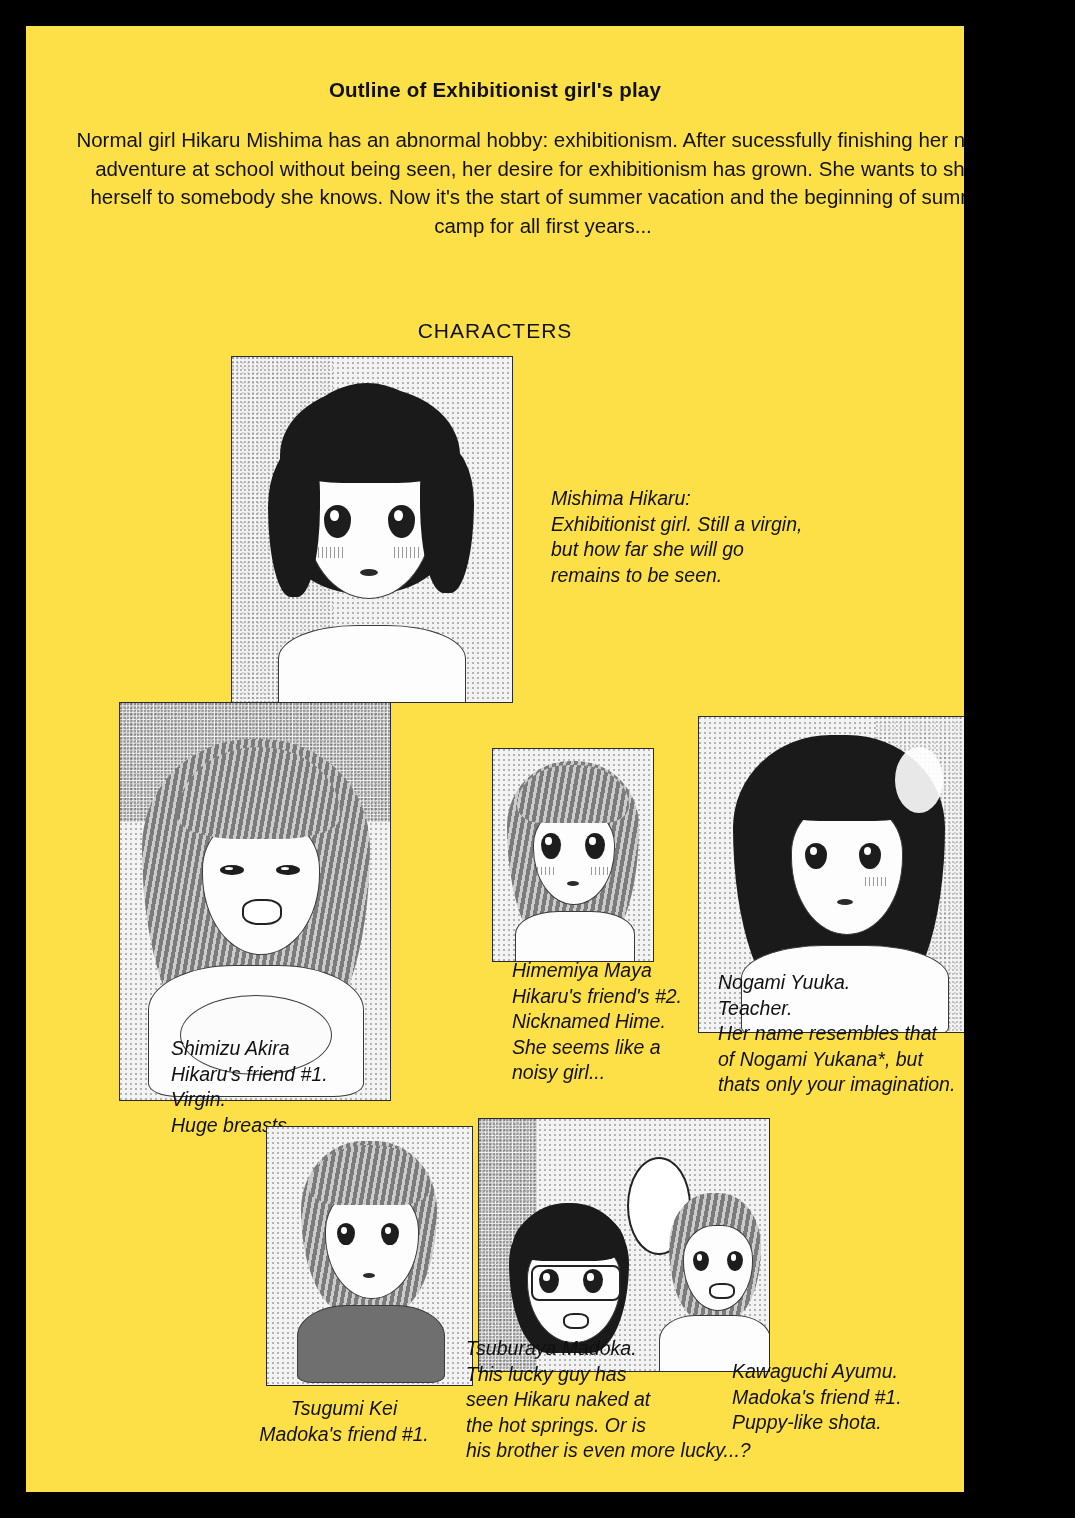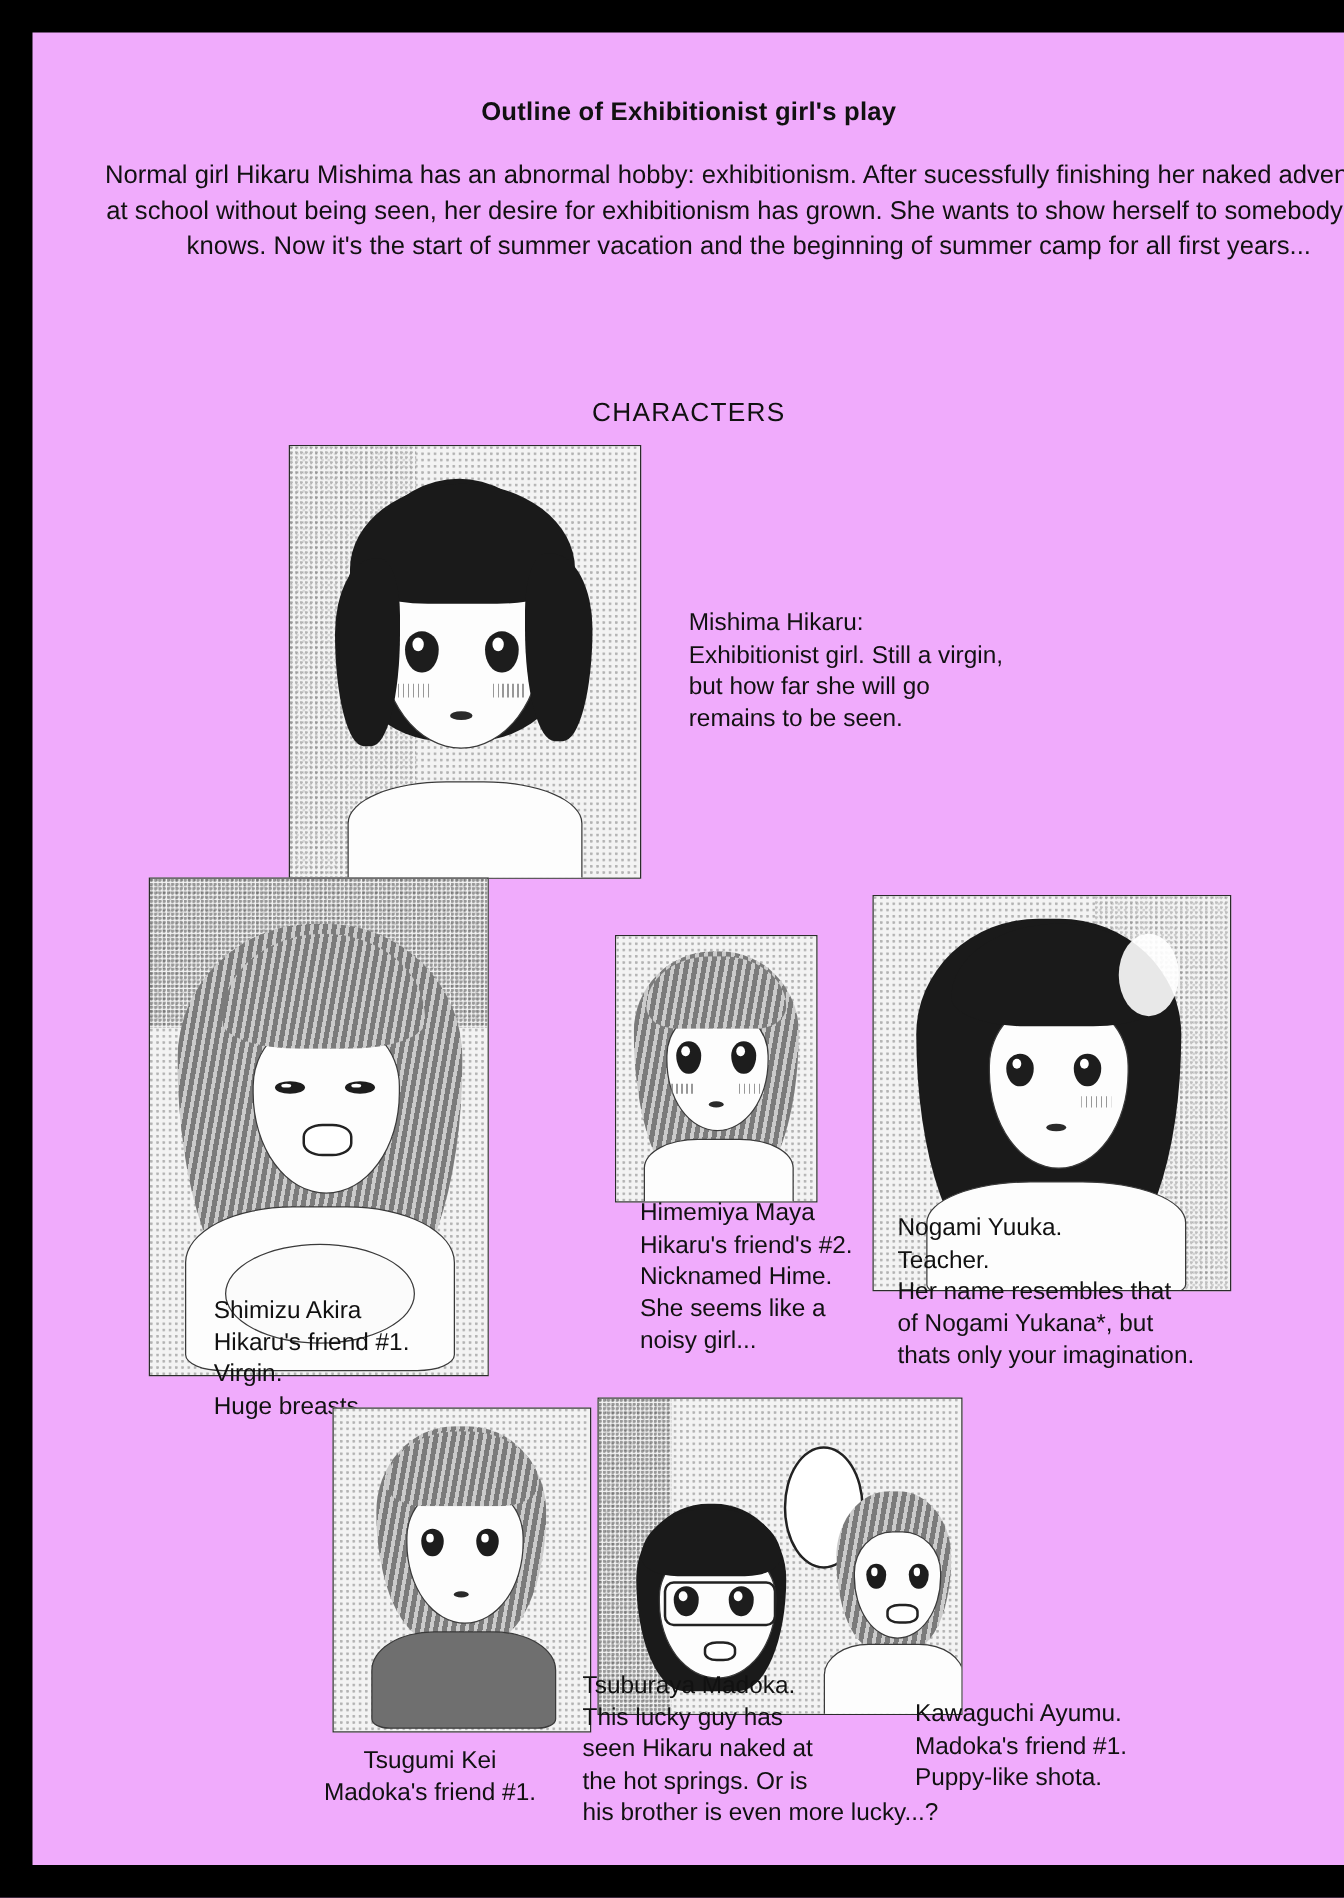--- a/index.html
+++ b/index.html
@@ -10,23 +10,23 @@
   body {
     width: 1075px;
     height: 1518px;
     font-family: "Liberation Sans", sans-serif;
     overflow: hidden;
   }
   .page {
     position: absolute;
     left: 26px;
     top: 26px;
-    width: 1050px;
+    width: 938px;
     height: 1466px;
-    background: #f0abfc;
+    background: #fde047;
     overflow: hidden;
   }
   .title {
     position: absolute;
     left: 0;
     top: 52px;
     width: 100%;
     text-align: center;
     font-size: 20.5px;
     font-weight: bold;
@@ -138,20 +138,21 @@
     position: absolute;
     background: repeating-linear-gradient(90deg, #777 0 1px, transparent 1px 4px);
     opacity: 0.75;
   }
   .caption {
     position: absolute;
     font-size: 19.5px;
     line-height: 25.5px;
     color: #111;
     white-space: pre-line;
+    font-style: italic;
   }
 </style>
 </head>
 <body>
 
 <div class="page">
 
   <div class="title">Outline of Exhibitionist girl's play</div>
 
   <div class="synopsis">Normal girl Hikaru Mishima has an abnormal hobby:

